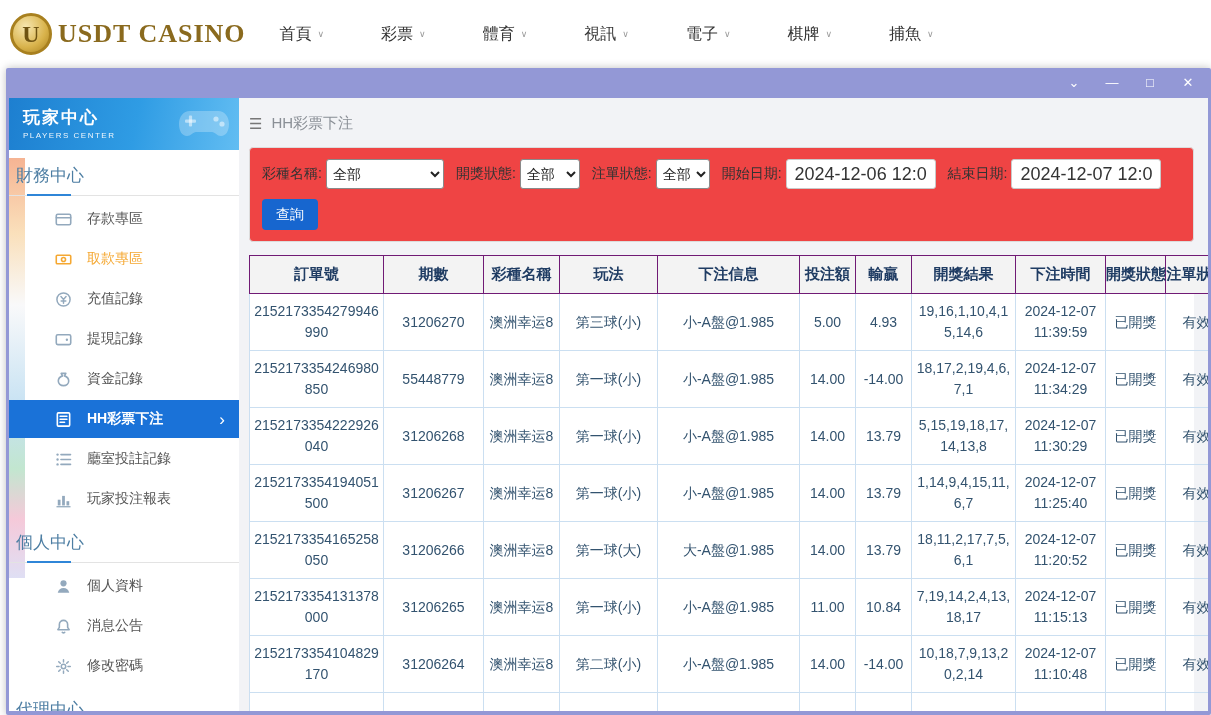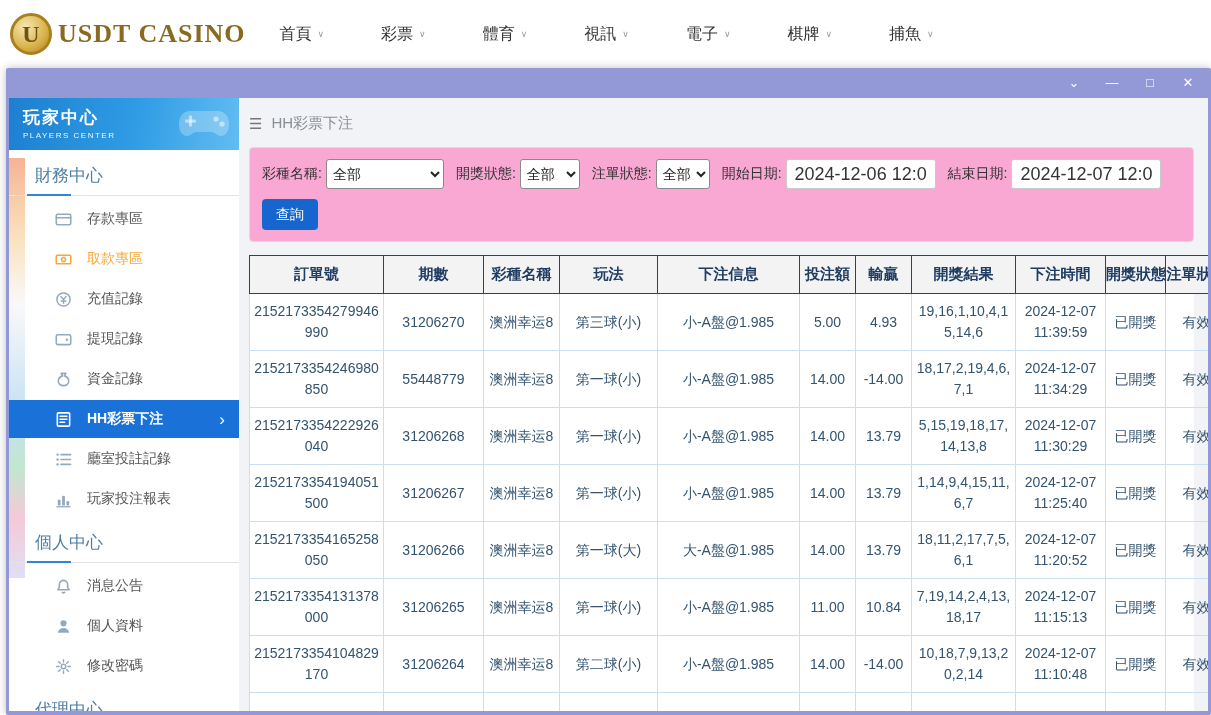--- a/index.html
+++ b/index.html
@@ -33,41 +33,41 @@
   .sidebar-header{height:52px;background:linear-gradient(100deg,#1d7fd0 0%,#2f9ce4 55%,#62bdf2 100%);
     color:#fff;padding:8px 0 0 14px;position:relative;overflow:hidden;z-index:2;}
   .sb-title{font-size:17px;font-weight:bold;letter-spacing:2px;}
   .sb-subtitle{font-size:8px;letter-spacing:1.5px;margin-top:2px;opacity:.92;}
   .sb-art{position:absolute;right:8px;top:6px;}
   .sidebar-art-strip{position:absolute;left:0;top:60px;width:16px;height:420px;z-index:0;
     background:linear-gradient(180deg,rgba(238,118,58,.55),rgba(240,166,60,.35) 18%,
       rgba(205,205,215,.12) 35%,rgba(90,170,220,.35) 60%,rgba(120,200,150,.45) 74%,
       rgba(230,120,160,.4) 86%,rgba(150,150,220,.3));}
   #sidebar-menu{position:relative;z-index:1;padding-top:2px;}
-  .section-title{font-size:17px;color:#4d7ea3;padding:12px 0 8px 26px;border-bottom:1px solid #e3e3e3;
+  .section-title{font-size:17px;color:#4d7ea3;padding:12px 0 8px 7px;border-bottom:1px solid #e3e3e3;
     position:relative;margin-bottom:3px;background:transparent;}
   .section-title::after{content:"";position:absolute;left:18px;bottom:-1px;width:44px;height:2px;background:#2f86d8;}
   .menu-item{display:flex;align-items:center;height:40px;padding-left:46px;cursor:pointer;color:#555;}
   .mi-icon{width:17px;height:17px;color:#93a9bd;display:inline-flex;margin-right:15px;flex-shrink:0;}
   .mi-icon svg{width:100%;height:100%;}
   .mi-label{font-size:14px;white-space:nowrap;}
   .menu-item.highlight{color:#f5a832;}
   .menu-item.highlight .mi-icon{color:#f5a832;}
   .menu-item.active{background:#1a72d8;color:#fff;height:38px;margin:1px 0;}
   .menu-item.active .mi-icon{color:#fff;}
   .menu-item.active .mi-label{font-weight:bold;}
   .mi-chev{margin-left:auto;margin-right:14px;font-size:17px;color:#fff;line-height:1;}
 
   
   .content{flex:1;display:flex;flex-direction:column;overflow:hidden;}
   .content-header{display:flex;align-items:center;padding:16px 0 6px 10px;}
   .hamburger{font-size:15px;color:#777;cursor:pointer;}
   .page-title{font-size:15px;color:#8a8f96;margin-left:9px;}
 
-  .filter-card{background:#f9a8d4;border:1px solid #dcdcdc;border-radius:4px;margin:8px 14px 0 10px;padding:11px 12px;}
+  .filter-card{background:#ef4444;border:1px solid #dcdcdc;border-radius:4px;margin:8px 14px 0 10px;padding:11px 12px;}
   .filter-row{display:flex;align-items:center;}
   .f-group{display:flex;align-items:center;margin-right:12px;}
   .f-label{font-size:14px;color:#333;margin-right:4px;white-space:nowrap;}
   select.f-select{height:30px;border:1px solid #8a8a8a;border-radius:3px;font-size:14px;
     padding:0 2px;background:#fff;color:#222;}
   #lottery-select{width:118px;}
   #draw-select{width:60px;}
   #order-select{width:54px;}
   input.f-input{height:30px;width:150px;border:1px solid #c9c9c9;border-radius:3px;font-size:18px;
     padding:0 8px;color:#333;}
@@ -221,35 +221,35 @@
                 <rect x="6.7" y="4.6" width="2.6" height="9"></rect>
                 <rect x="10.8" y="9.6" width="2.6" height="4"></rect>
                 <rect x="1.4" y="14.2" width="13.2" height="1.2"></rect>
               </svg>
             </span>
             <span class="mi-label">玩家投注報表</span>
           </div>
           <div class="section-title">個人中心</div>
           <div class="menu-item">
             <span class="mi-icon">
+              <svg viewBox="0 0 16 16" fill="currentColor">
+                <circle cx="8" cy="5" r="2.9"></circle>
+                <path d="M2.6 13.8c.5-2.9 2.7-4.4 5.4-4.4s4.9 1.5 5.4 4.4z"></path>
+              </svg>
+            </span>
+            <span class="mi-label">個人資料</span>
+          </div>
+          <div class="menu-item">
+            <span class="mi-icon">
               <svg viewBox="0 0 16 16" fill="none" stroke="currentColor" stroke-width="1.5" stroke-linejoin="round">
                 <path d="M8 2.2a3.9 3.9 0 0 0-3.9 3.9v2.7L2.7 11h10.6l-1.4-2.2V6.1A3.9 3.9 0 0 0 8 2.2z"></path>
                 <path d="M6.6 13a1.5 1.5 0 0 0 2.8 0"></path>
               </svg>
             </span>
             <span class="mi-label">消息公告</span>
-          </div>
-          <div class="menu-item">
-            <span class="mi-icon">
-              <svg viewBox="0 0 16 16" fill="currentColor">
-                <circle cx="8" cy="5" r="2.9"></circle>
-                <path d="M2.6 13.8c.5-2.9 2.7-4.4 5.4-4.4s4.9 1.5 5.4 4.4z"></path>
-              </svg>
-            </span>
-            <span class="mi-label">個人資料</span>
           </div>
           <div class="menu-item">
             <span class="mi-icon">
               <svg viewBox="0 0 16 16" fill="none" stroke="currentColor" stroke-width="1.4" stroke-linecap="round">
                 <circle cx="8" cy="8" r="2.1"></circle>
                 <path d="M8 1.6v2.2M8 12.2v2.2M1.6 8h2.2M12.2 8h2.2M3.5 3.5l1.5 1.5M11 11l1.5 1.5M12.5 3.5 11 5M5 11l-1.5 1.5"></path>
               </svg>
             </span>
             <span class="mi-label">修改密碼</span>
           </div>

